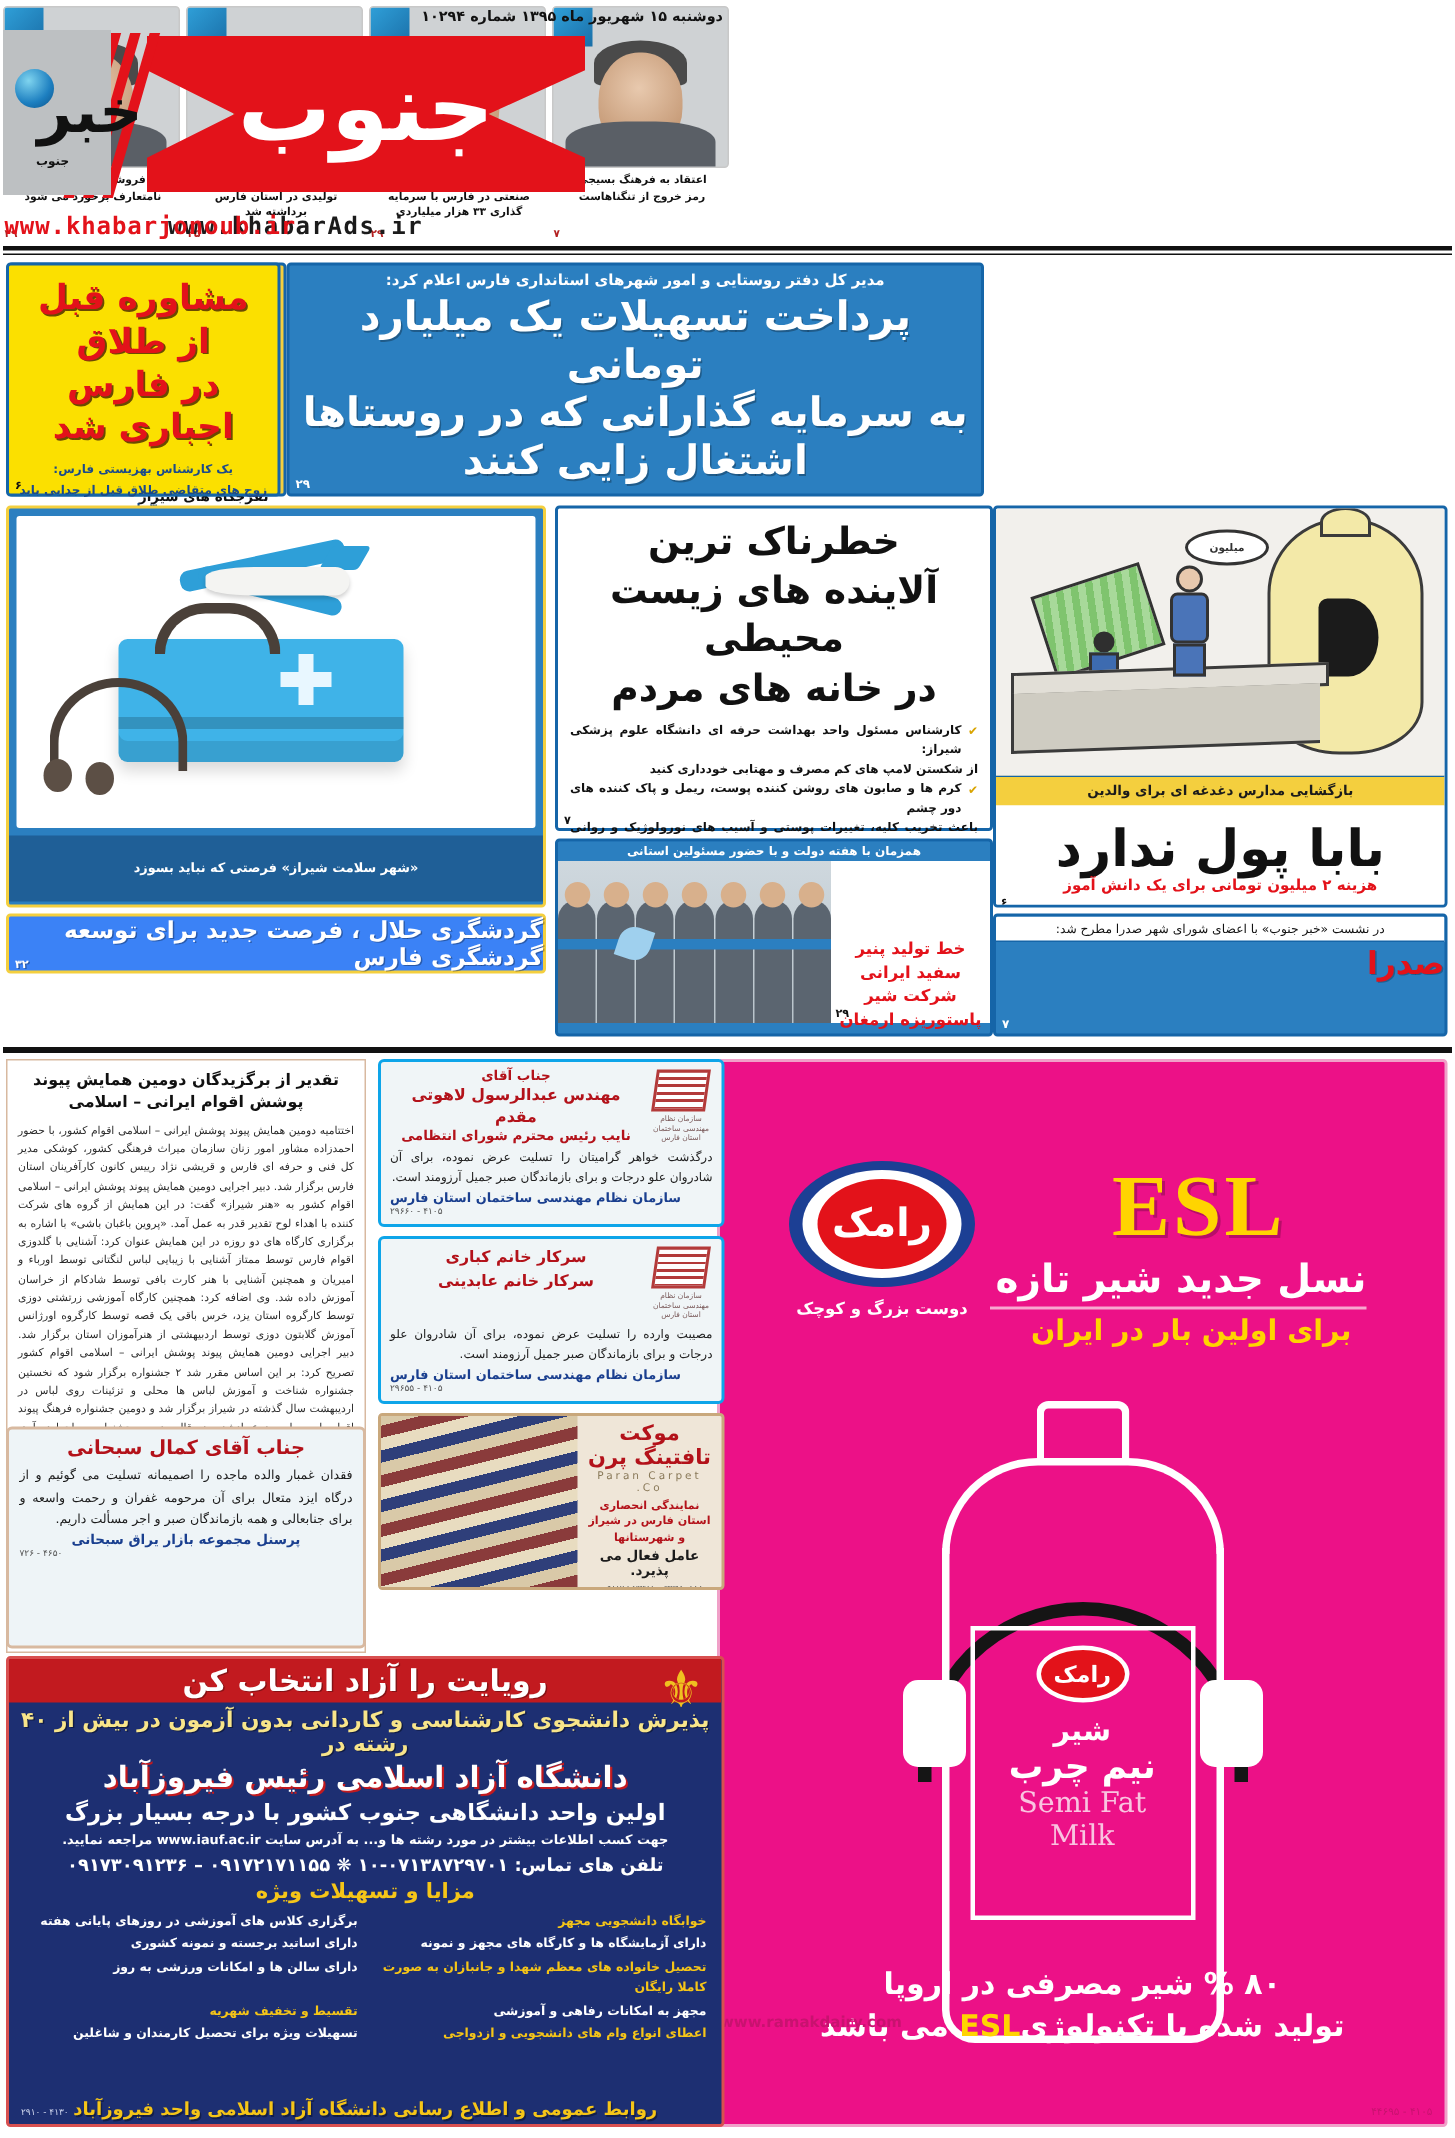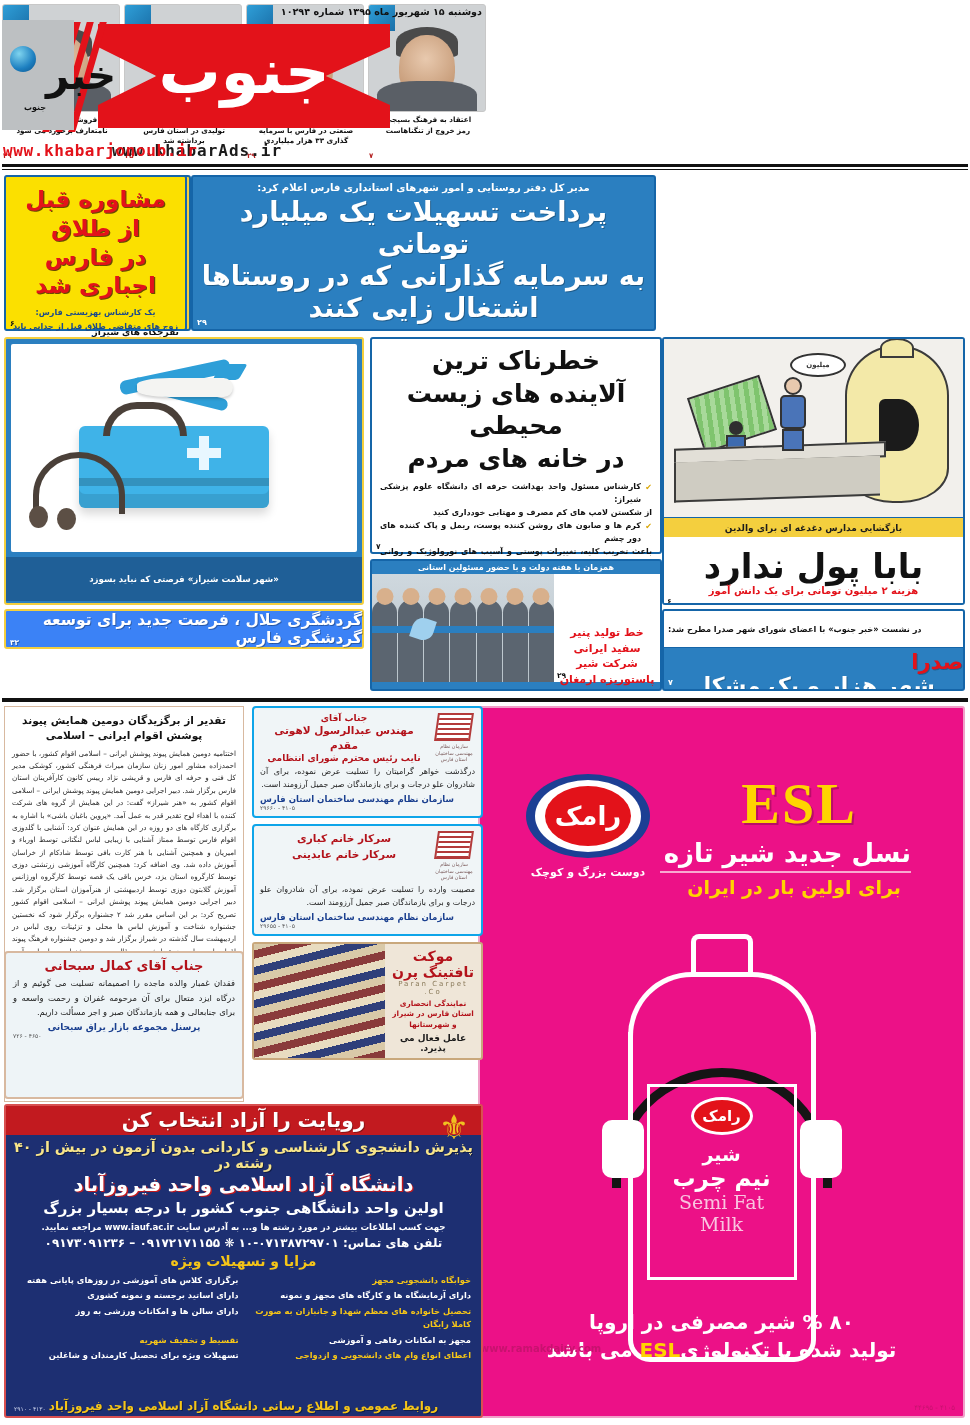--- a/index.html
+++ b/index.html
@@ -62,21 +62,21 @@
     color:#fff; font-size:62px; font-weight:900; line-height:1;
     letter-spacing:-2px; transform:translateY(-4px);
   }
   .logo-slashes { position:absolute; left:56px; top:20px; width:48px; height:110px; }
   .logo-slashes i {
     position:absolute; top:0; width:7px; height:110px; background:#e3121a;
     transform:skewX(-16deg); display:block;
   }
   .logo-gray {
     position:absolute; left:0; top:18px; width:72px; height:110px;
-    background:#bdc0c2; display:flex; align-items:center; justify-content:flex-end;padding-left:44px;
+    background:#bdc0c2; display:flex; align-items:center; justify-content:center;padding-left:44px;
   }
   .logo-gray .khabar {
     font-size:40px; font-weight:900; color:#111; line-height:1;
   }
   .logo-globe {
     position:absolute; left:8px; top:26px; width:26px; height:26px; border-radius:50%;
     background:radial-gradient(circle at 35% 30%, #7fd4ef, #1d7fc0 60%, #0d5288);
   }
   .logo-gray .sub {
     position:absolute; left:22px; bottom:18px; font-size:8px; font-weight:700; color:#111;
@@ -196,22 +196,22 @@
   }
   .cart-head .h1 { font-size:34px; font-weight:900; color:#111; line-height:1; }
   .cart-head .s  { font-size:10px; font-weight:900; color:#e3121a; }
   .cart-head .pn { position:absolute; left:3px; bottom:1px; font-size:7.5px; color:#111; font-weight:700;}
 
   .sadrabox {
     position:absolute; right:3px; width:303px; top:434px; height:82px;
     background:#2b7fc0; border:2px solid #1565a8; border-radius:3px; overflow:hidden;
   }
   .sadrabox .kick {
-    background:#fff; color:#111; font-size:8.2px; font-weight:700; text-align:left;
-    padding:13px 4px; border-bottom:1px solid #1565a8;
+    background:#fff; color:#111; font-size:8.2px; font-weight:400; text-align:center;
+    padding:3px 4px; border-bottom:1px solid #1565a8;
   }
   .sadrabox .red { color:#e3121a; font-size:21px; font-weight:900; text-align:right; margin-top:2px;
                    text-shadow:1px 1px 0 rgba(0,0,0,.25);}
   .sadrabox .wh  { color:#fff; font-size:22px; font-weight:900; text-align:center; line-height:1.1;
                    text-shadow:1px 1px 0 rgba(0,0,0,.25);}
   .sadrabox .pn  { position:absolute; left:4px; bottom:2px; color:#fff; font-size:8px; font-weight:700;}
 
   
   .envbox {
     position:absolute; left:368px; width:292px; top:162px; height:217px;
@@ -615,21 +615,20 @@
       <div class="cart-head">
         <div class="h1">بابا پول ندارد</div>
         <div class="s">هزینه ۲ میلیون تومانی برای یک دانش آموز</div>
         <div class="pn">۶</div>
       </div>
     </div>
 
     <div class="sadrabox">
       <div class="kick">در نشست «خبر جنوب» با اعضای شورای شهر صدرا مطرح شد:</div>
       <div class="red">صدرا</div>
-      <div class="wh">شهر هزار و یک مشکل</div>
       <div class="pn">۷</div>
     </div>
 
     <div class="envbox">
       <div class="h1">خطرناک ترین</div>
       <div class="h1">آلاینده های زیست محیطی</div>
       <div class="h1">در خانه های مردم</div>
       <ul>
         <li><span class="ck">✔</span><span>کارشناس مسئول واحد بهداشت حرفه ای دانشگاه علوم پزشکی شیراز:</span></li>
         <li style="padding-right:0"><span>از شکستن لامپ های کم مصرف و مهتابی خودداری کنید</span></li>
@@ -789,21 +788,21 @@
       <div class="n">جناب آقای کمال سبحانی</div>
       <div class="b">فقدان غمبار والده ماجده را اصمیمانه تسلیت می گوئیم و از درگاه ایزد متعال برای آن مرحومه غفران و رحمت واسعه و برای جنابعالی و همه بازماندگان صبر و اجر مسألت داریم.</div>
       <div class="sig">پرسنل مجموعه بازار یراق سبحانی</div>
       <div class="tel">۴۶۵۰ - ۷۲۶</div>
     </div>
 
     <div class="azad">
       <div class="topbar">رویایت را آزاد انتخاب کن</div>
       <div class="logo">⚜</div>
       <div class="l1">پذیرش دانشجوی کارشناسی و کاردانی بدون آزمون در بیش از ۴۰ رشته در</div>
-      <div class="l2">دانشگاه آزاد اسلامی واحد فیروزآباد</div>
+      <div class="l2">دانشگاه آزاد اسلامی رئیس فیروزآباد</div>
       <div class="l3">اولین واحد دانشگاهی جنوب کشور با درجه بسیار بزرگ</div>
       <div class="l4">جهت کسب اطلاعات بیشتر در مورد رشته ها و... به آدرس سایت www.iauf.ac.ir مراجعه نمایید.</div>
       <div class="l5">تلفن های تماس: ۰۷۱۳۸۷۲۹۷۰۱-۱۰ ❋ ۰۹۱۷۲۱۷۱۱۵۵ – ۰۹۱۷۳۰۹۱۲۳۶</div>
       <div class="l6">مزایا و تسهیلات ویژه</div>
       <div class="grid">
         <div class="y">خوابگاه دانشجویی مجهز</div>
         <div class="w">برگزاری کلاس های آموزشی در روزهای پایانی هفته</div>
         <div class="w">دارای آزمایشگاه ها و کارگاه های مجهز و نمونه</div>
         <div class="w">دارای اساتید برجسته و نمونه کشوری</div>
         <div class="y">تحصیل خانواده های معظم شهدا و جانبازان به صورت کاملا رایگان</div>

